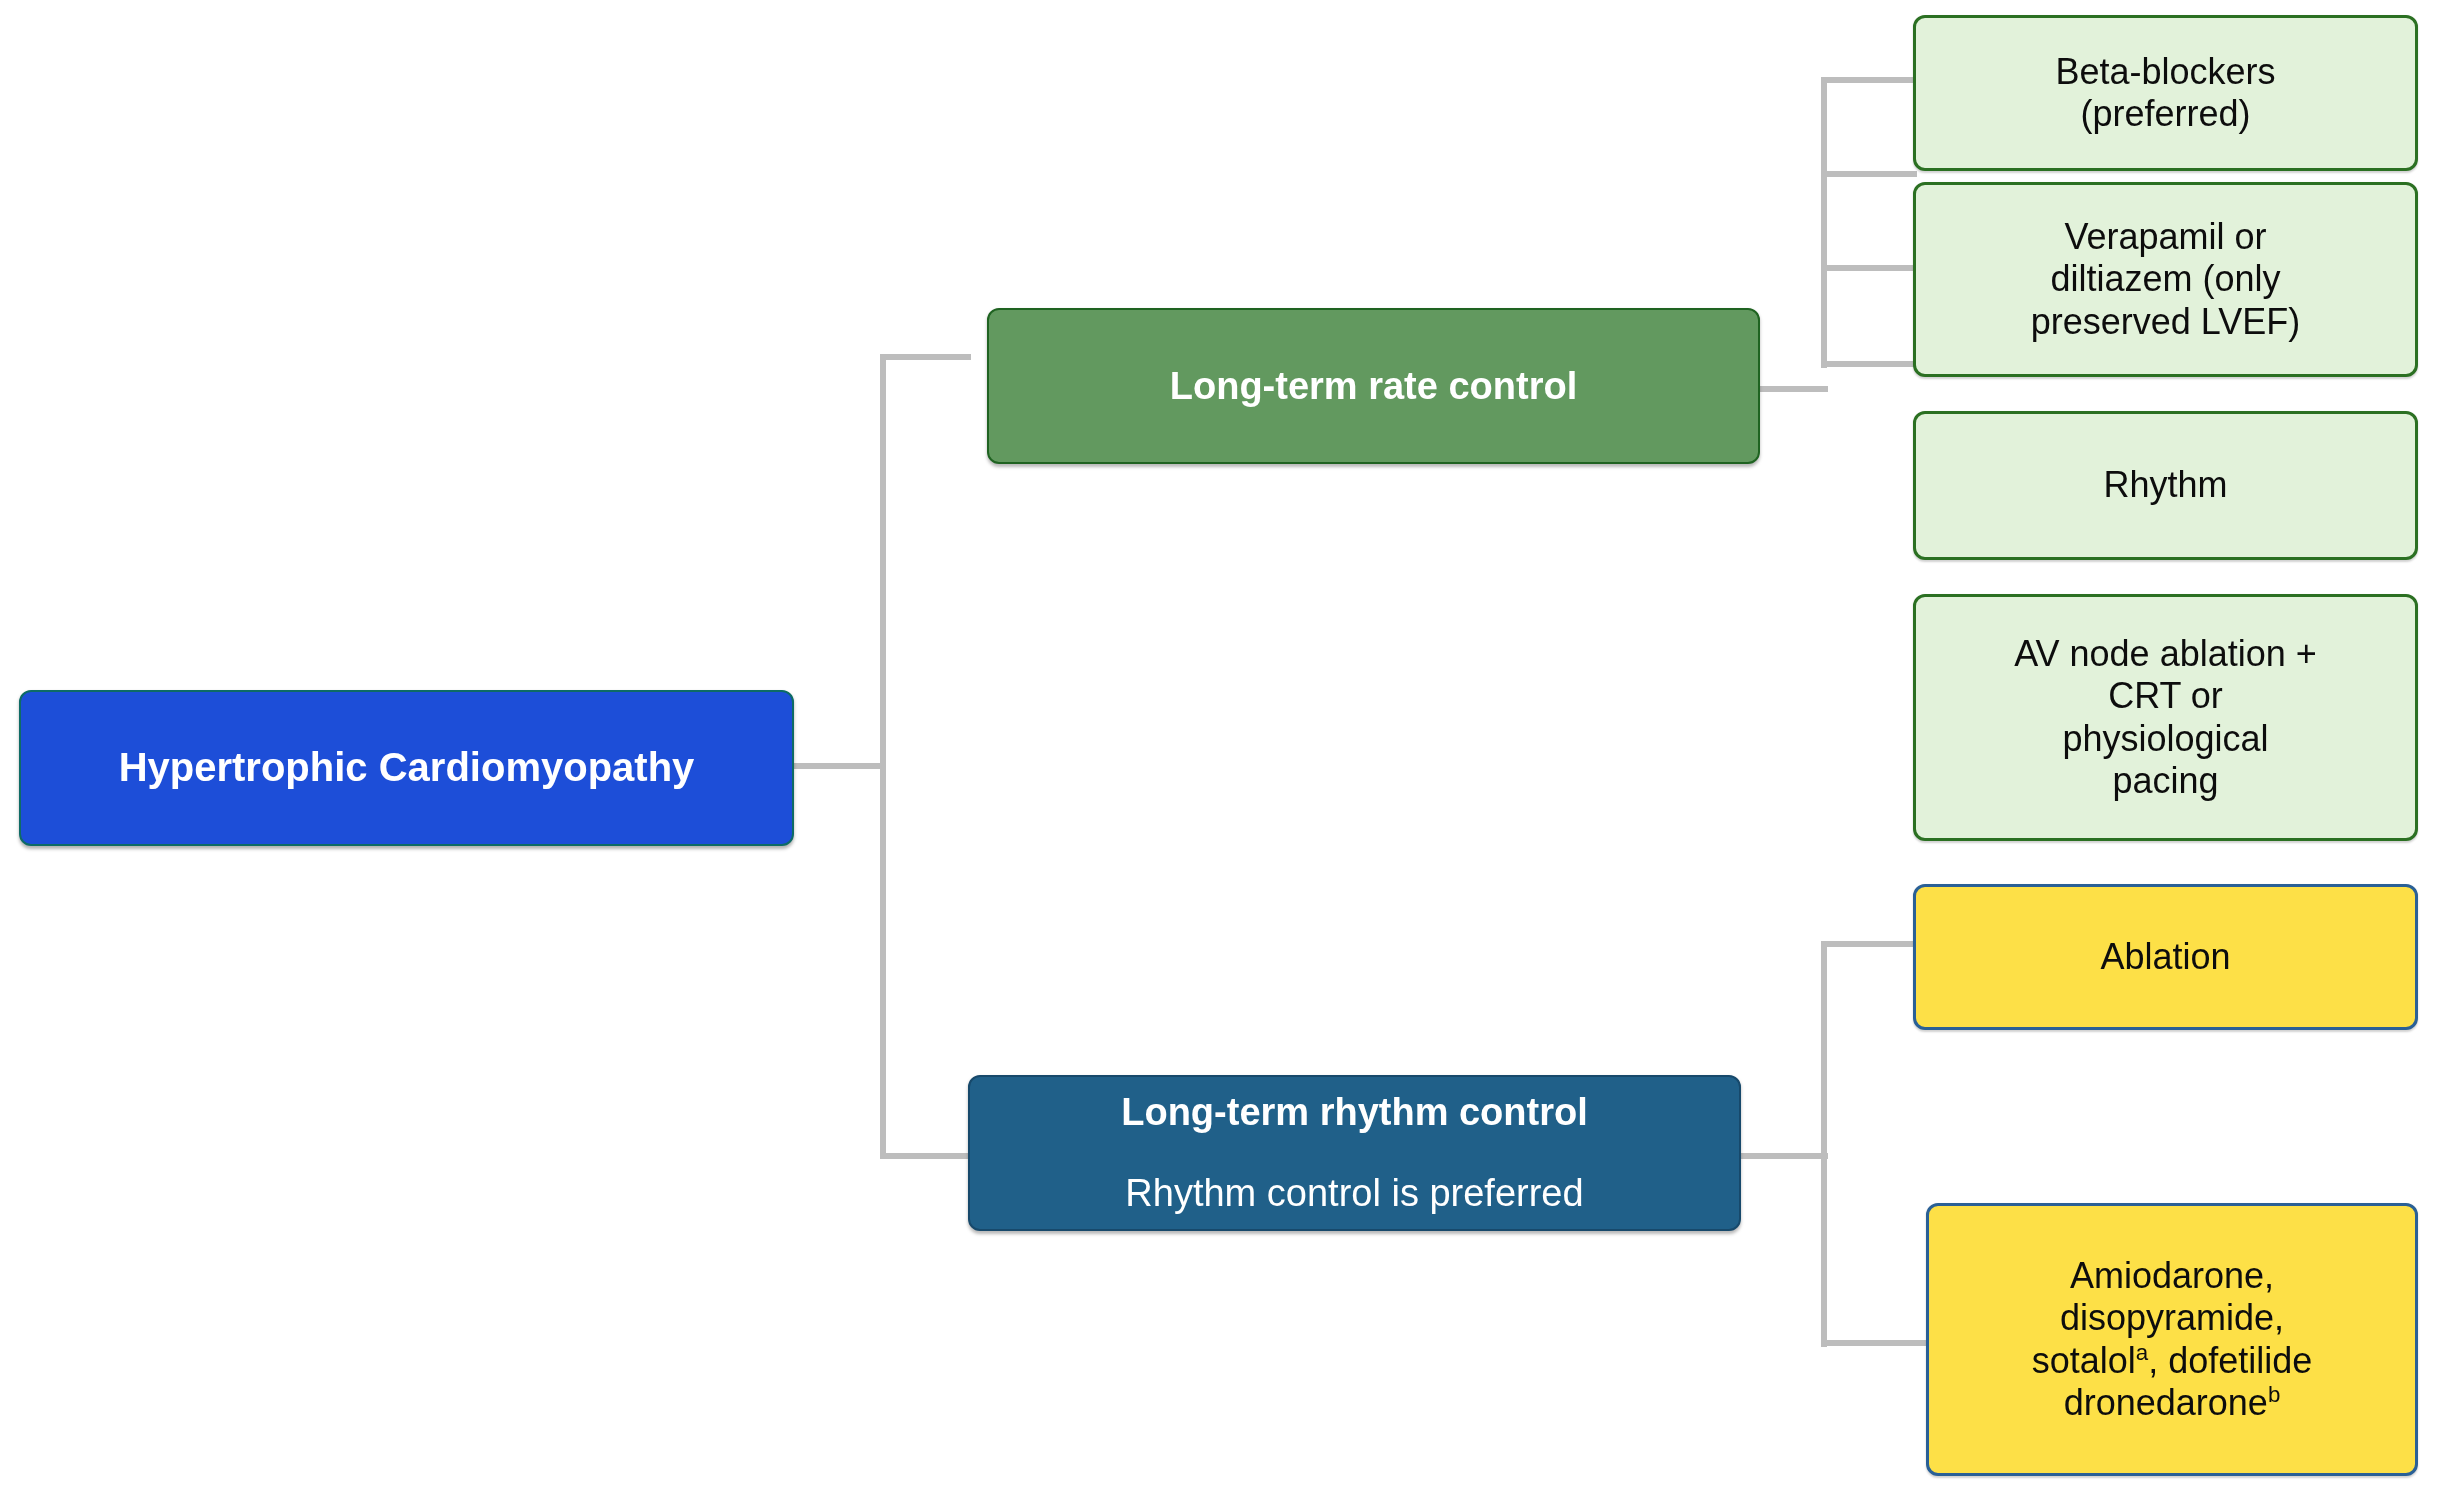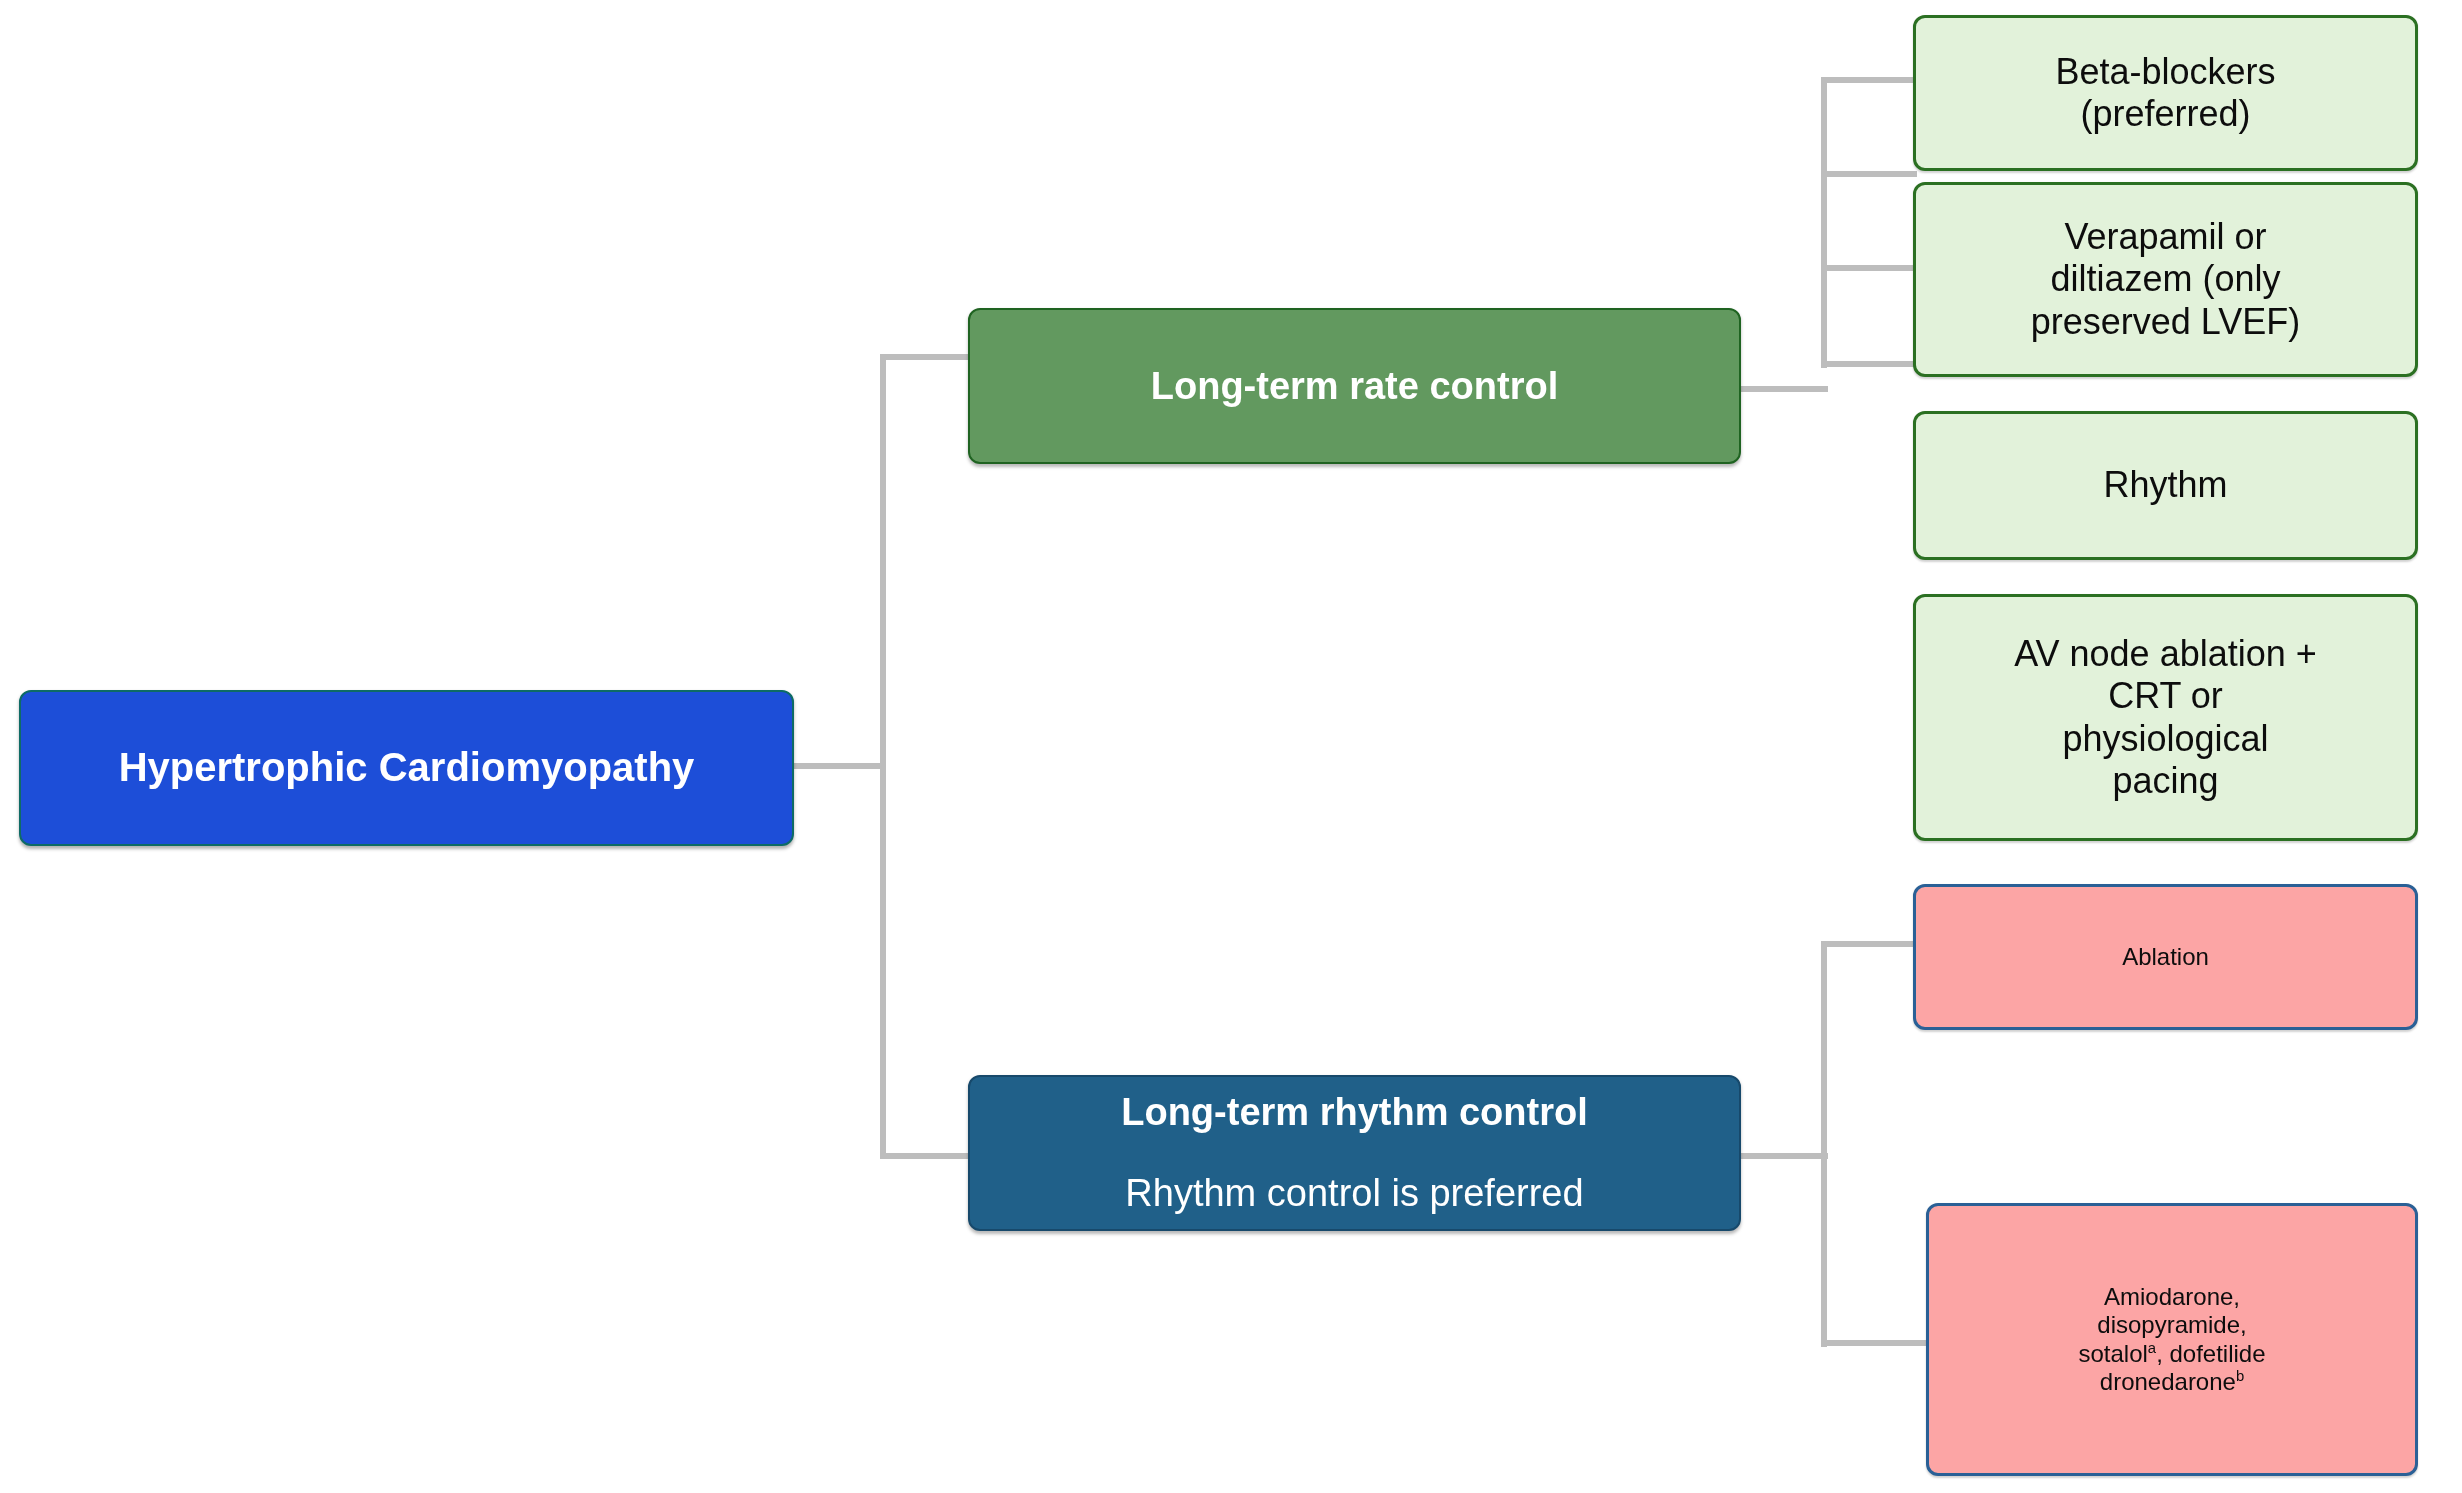--- a/index.html
+++ b/index.html
@@ -41,20 +41,21 @@
   }
 
   
   .node.branch-green{
     background:#62995f;
     border:2.7px solid #1f6321;
     color:#ffffff;
     font-weight:bold;
     font-size:38px;
     box-shadow:0 2.7px 3.4px rgba(0,0,0,.28);
+    margin-left:19px;
   }
 
   
   .node.branch-blue{
     background:#206089;
     border:2.7px solid #17496b;
     color:#ffffff;
     font-size:38px;
     box-shadow:0 2.7px 3.4px rgba(0,0,0,.28);
   }
@@ -65,24 +66,24 @@
   .node.leaf-green{
     background:#e2f2da;
     border:3.4px solid #2b7022;
     color:#0d0d0d;
     font-size:36px;
     font-weight:normal;
   }
 
   
   .node.leaf-blue{
-    background:#fca5a5;
+    background:#fde047;
     border:3.4px solid #2a6096;
     color:#0d0d0d;
-    font-size:24px;
+    font-size:36px;
     font-weight:normal;
   }
 
   .node.leaf-green, .node.leaf-blue{
     box-shadow:0 1.4px 2.1px rgba(0,0,0,.18);
   }
 
   sup{font-size:.62em;vertical-align:super;line-height:0;}
 </style>
 </head>

